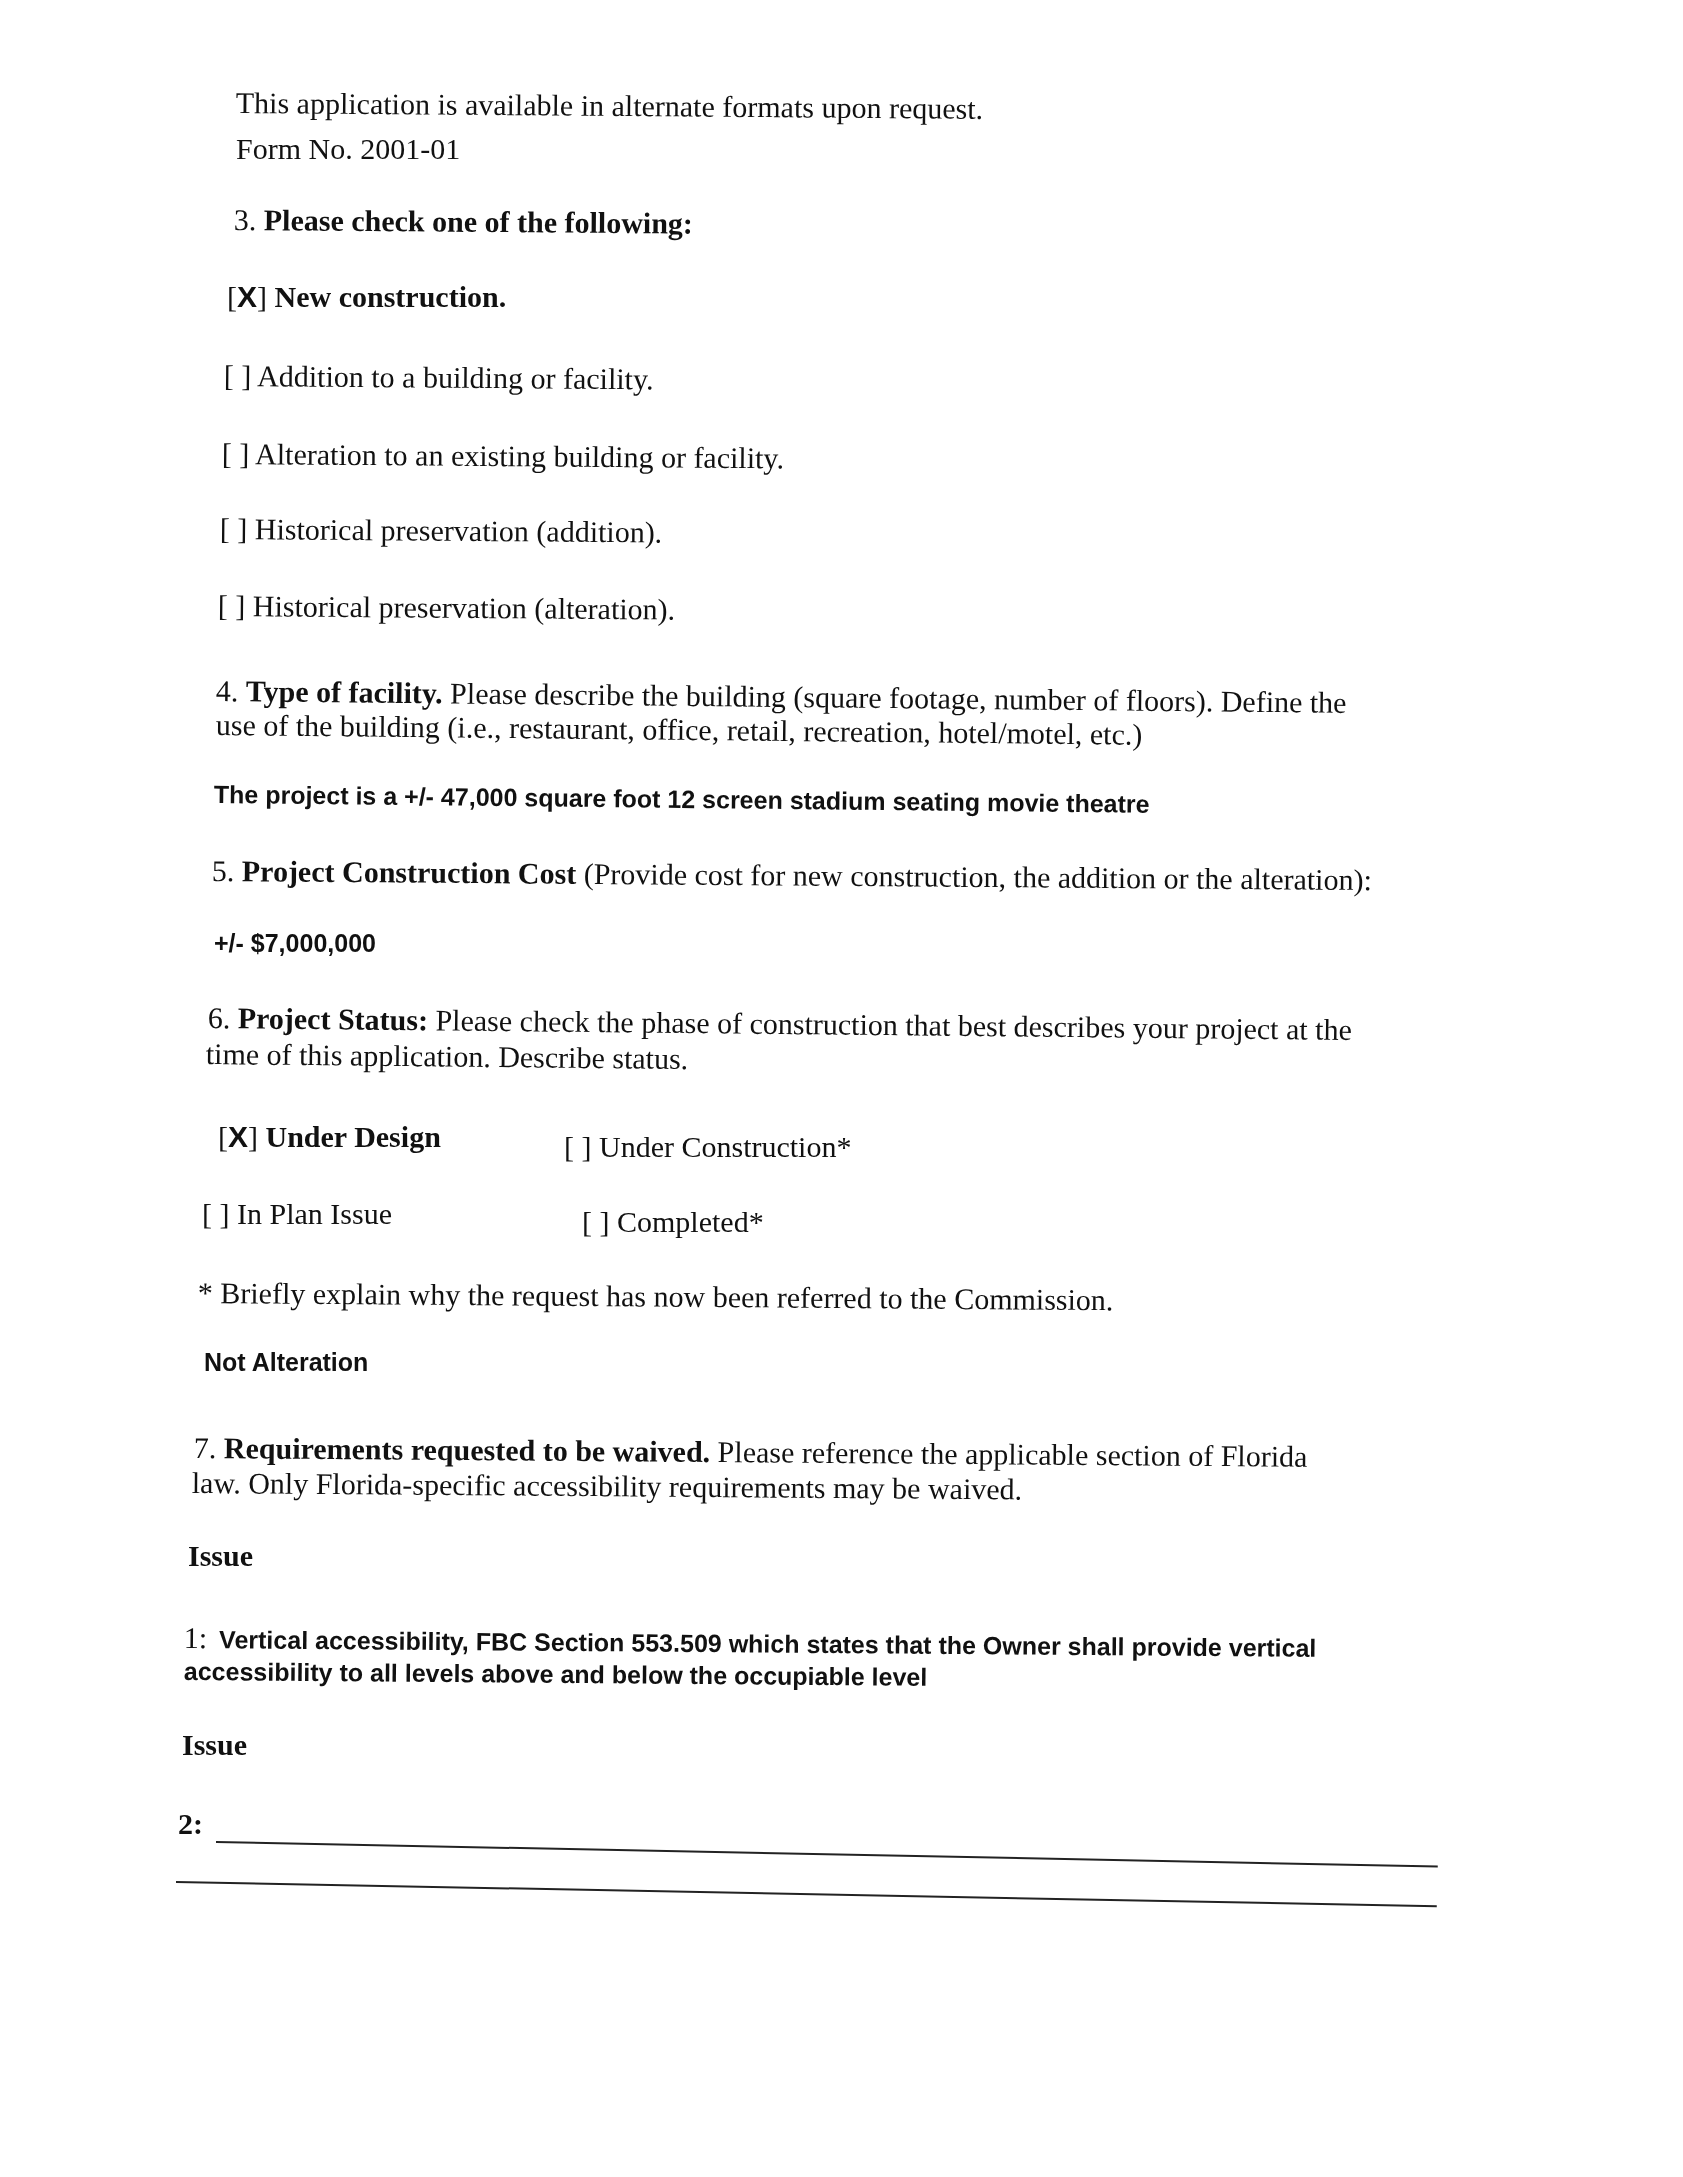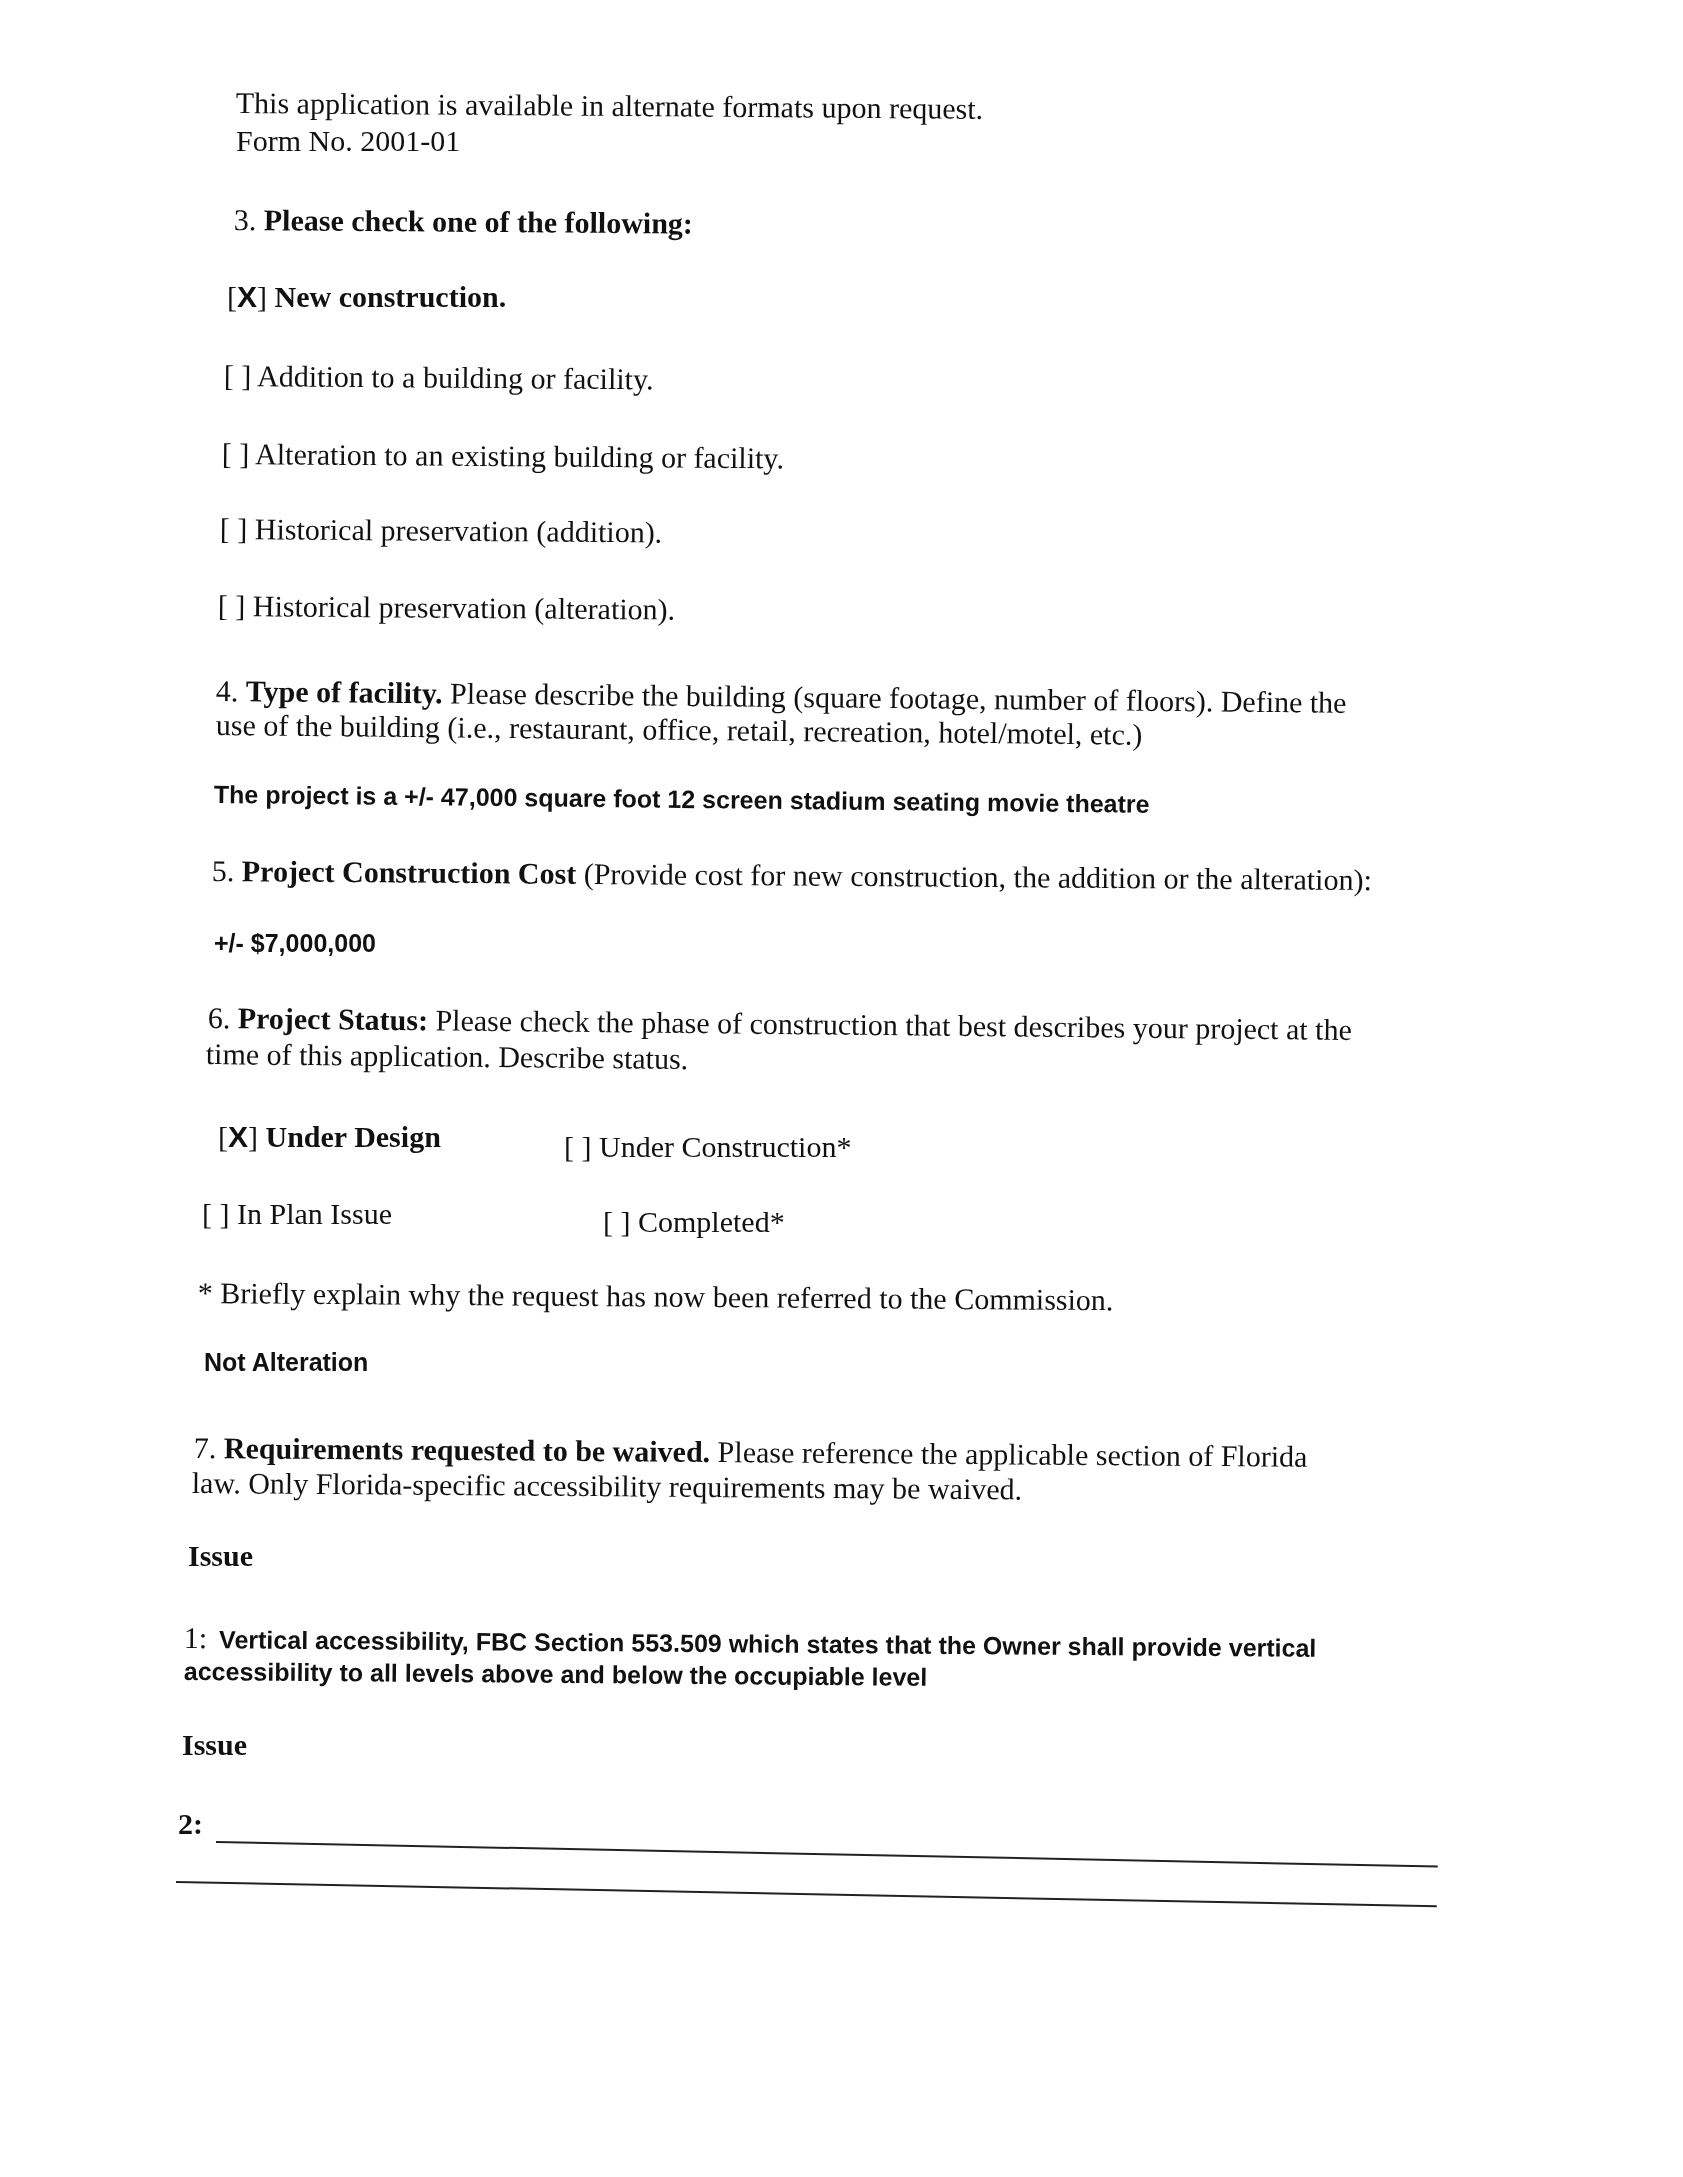--- a/index.html
+++ b/index.html
@@ -15,21 +15,21 @@
   .rot2 { transform: rotate(0.6deg); transform-origin: left top; }
   .line { position: absolute; height: 2px; background: #222; transform-origin: left center; }
   .cb { display: inline-block; }
 </style>
 </head>
 <body>
 
 <div class="page">
 
   <div class="blk serif t30 rot1" style="left:236px; top:85px;">This application is available in alternate formats upon request.</div>
-  <div class="blk serif t30" style="left:236px; top:123px;">Form No. 2001-01</div>
+  <div class="blk serif t30" style="left:236px; top:131px;">Form No. 2001-01</div>
 
   <div class="blk serif t30 rot1" style="left:234px; top:202px;">
     <span>3.</span>
     <span class="b">Please check one of the following:</span>
   </div>
 
   <div class="blk serif t30" style="left:227px; top:279px;">
     <span class="cb">[<span class="xmark">X</span>]</span>
     <span class="b">New construction.</span>
   </div>
@@ -81,21 +81,21 @@
     <span class="b">Under Design</span>
   </div>
   <div class="blk serif t30" style="left:564px; top:1129px;">
     <span class="cb">[ ]</span>
     <span>Under Construction*</span>
   </div>
   <div class="blk serif t30" style="left:202px; top:1196px;">
     <span class="cb">[ ]</span>
     <span>In Plan Issue</span>
   </div>
-  <div class="blk serif t30" style="left:582px; top:1204px;margin-left:21px;">
+  <div class="blk serif t30" style="left:582px; top:1204px;">
     <span class="cb">[ ]</span>
     <span>Completed*</span>
   </div>
 
   <div class="blk serif t30 rot1" style="left:198px; top:1275px;">* Briefly explain why the request has now been referred to the Commission.</div>
   <div class="blk ans" style="left:204px; top:1346px;">Not Alteration</div>
 
   <div class="blk serif t30 rot1" style="left:194px; top:1430px;">
     <span>7.</span>
     <span class="b">Requirements requested to be waived.</span>

